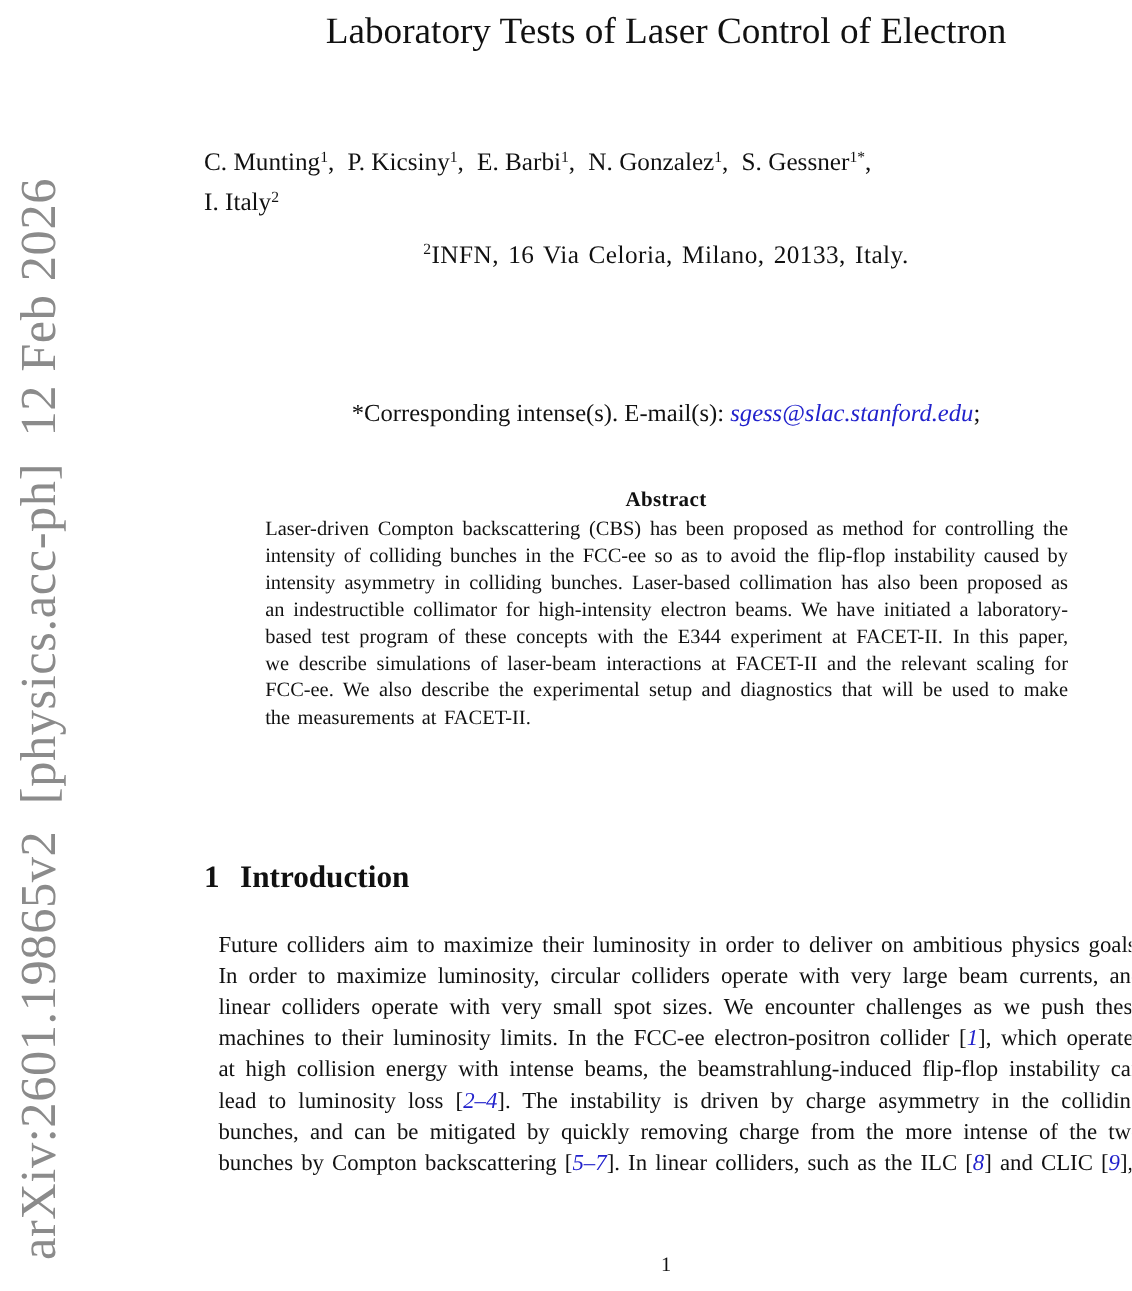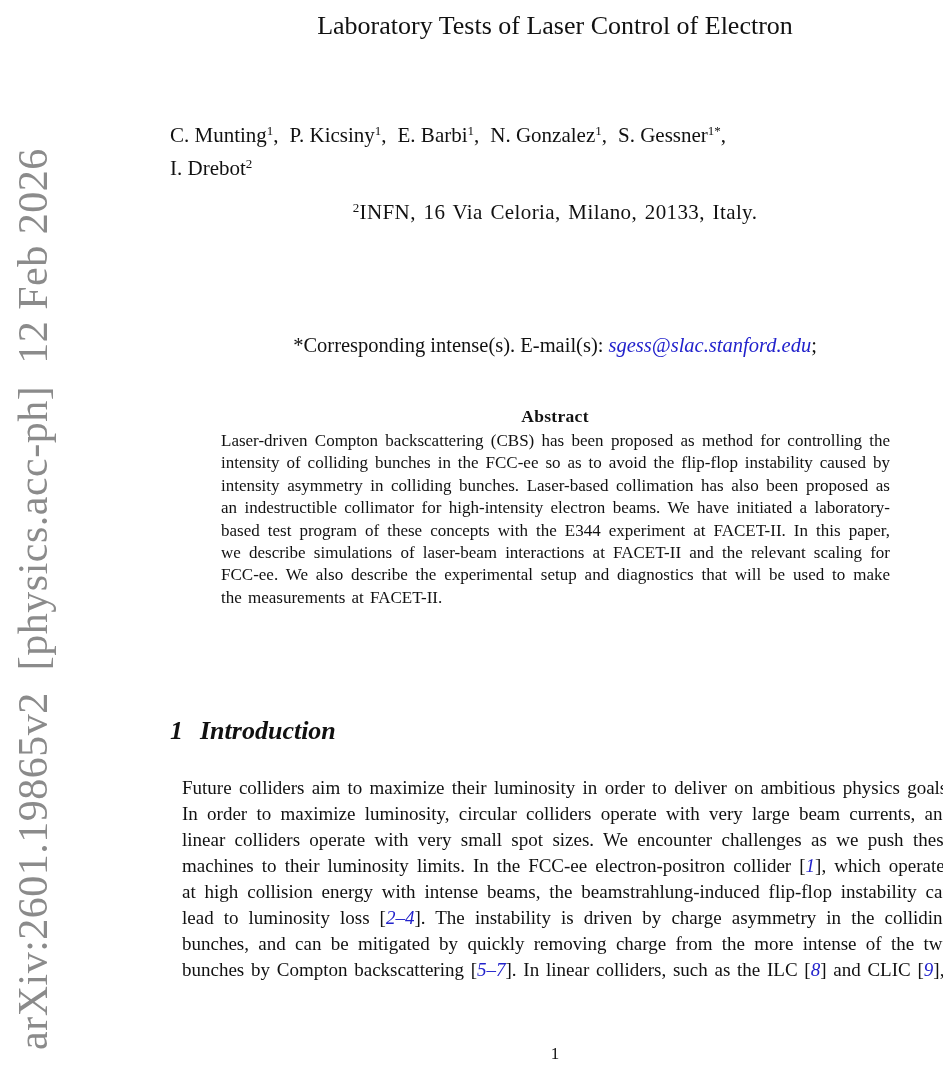--- a/index.html
+++ b/index.html
@@ -35,21 +35,21 @@
     width: 770px;
     height: 1076px;
   }
   .title {
     position: absolute;
     top: 2px;
     left: 0;
     width: 100%;
     margin: 0;
     text-align: center;
-    font-size: 26px;
+    font-size: 31px;
     font-weight: normal;
     line-height: 47px;
   }
   .title .tline { display: block; }
   .authors {
     position: absolute;
     top: 119px;
     left: 0;
     width: 100%;
     text-align: left;
@@ -110,21 +110,20 @@
     line-height: 22.4px;
     word-spacing: 2px;
   }
   .section-heading {
     position: absolute;
     top: 716px;
     left: 0;
     margin: 0;
     font-size: 26px;
     font-weight: bold;
-    font-style: italic;
   }
   .sec-num { margin-right: 17px; }
   .body-par {
     position: absolute;
     top: 763px;
     left: 0;
     width: 770px;
     margin: 12px;
     text-align: justify;
     font-size: 19px;
@@ -151,21 +150,21 @@
 
     <h1 class="title">
       <span class="tline">Laboratory Tests of Laser Control of Electron</span>
     </h1>
 
     <div class="authors">
       <div class="author-line">
         <span class="author"><span>C. Munting</span><sup class="sup">1</sup><span>,</span></span><span class="author"><span>P. Kicsiny</span><sup class="sup">1</sup><span>,</span></span><span class="author"><span>E. Barbi</span><sup class="sup">1</sup><span>,</span></span><span class="author"><span>N. Gonzalez</span><sup class="sup">1</sup><span>,</span></span><span class="author"><span>S. Gessner</span><sup class="sup">1*</sup><span>,</span></span>
       </div>
       <div class="author-line">
-        <span class="author"><span>I. Drebot</span><sup class="sup">2</sup></span>
+        <span class="author"><span>I. Italy</span><sup class="sup">2</sup></span>
       </div>
     </div>
 
     <div class="affiliations">
       <div class="affil"><sup class="sup">2</sup><span>INFN, 16 Via Celoria, Milano, 20133, Italy.</span></div>
     </div>
 
     <div class="correspond">
       <span>*Corresponding intense(s). E-mail(s): </span><a class="link">sgess@slac.stanford.edu</a><span>;</span>
     </div>

